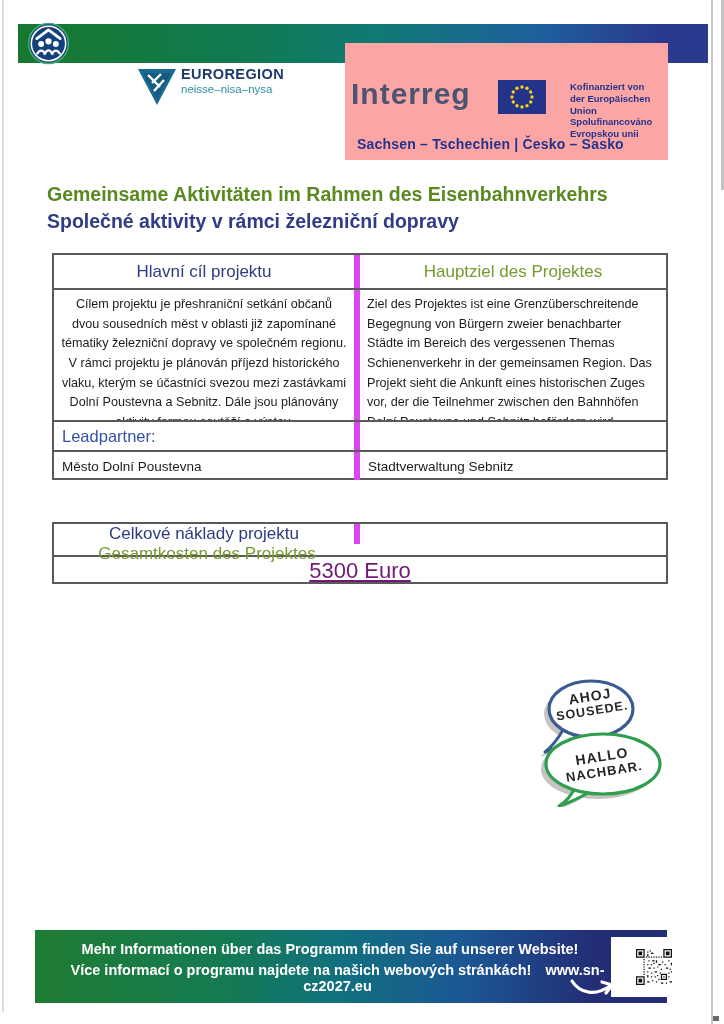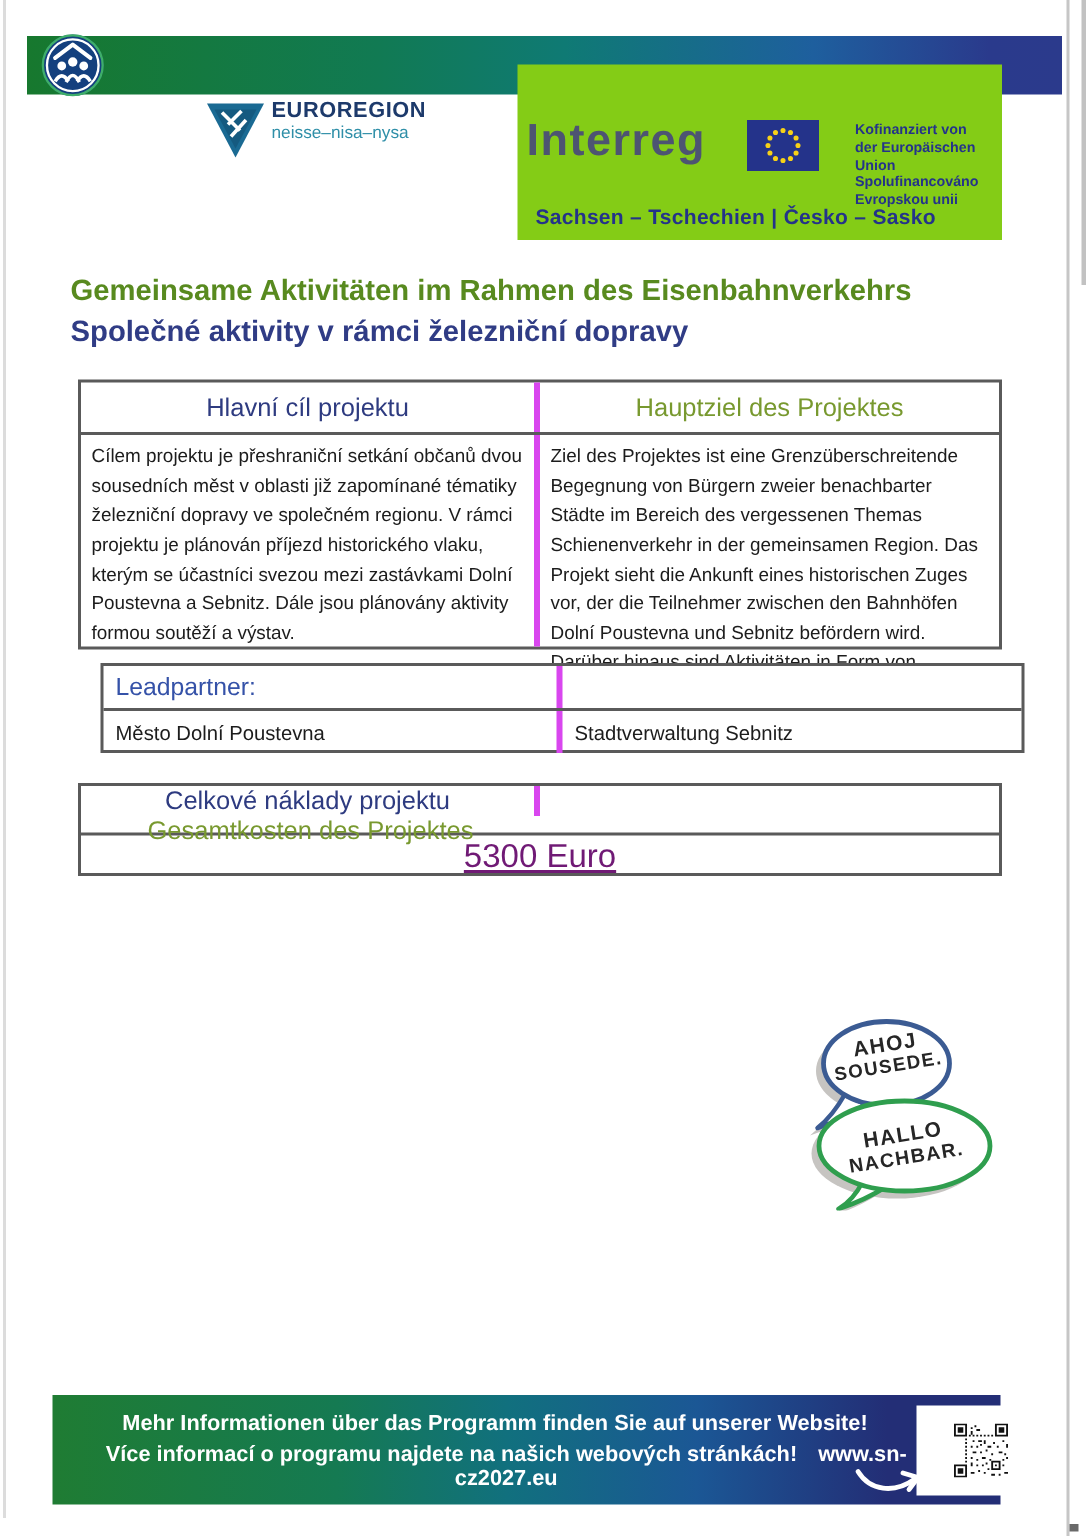--- a/index.html
+++ b/index.html
@@ -12,21 +12,21 @@
   .edge-left{left:2px;top:0;width:2px;height:1012px;background:#dcdcdc;}
   .edge-far-right{left:721px;top:0;width:3px;height:190px;background:#8f8f8f;opacity:.55;}
   .corner-dot{left:713px;top:1016px;width:6px;height:5px;background:#444;opacity:.8;}
 
   
   .topbar{left:18px;top:24px;width:690px;height:39px;
     background:linear-gradient(90deg,#17782e 0%,#117a53 34%,#0f7a74 52%,#1e5f9e 76%,#2a3a8c 93%,#2b3a8c 100%);}
   .crest{left:27px;top:22px;width:43px;height:43px;}
 
   
-  .interreg-box{left:345px;top:43px;width:323px;height:117px;background:#84cc16;}
+  .interreg-box{left:345px;top:43px;width:323px;height:117px;background:#fca5a5;}
   .interreg-word{left:6px;top:34px;font-size:30px;font-weight:bold;color:#4d5472;letter-spacing:1px;}
   .eu-flag{left:153px;top:37px;width:48px;height:34px;}
   .cofinance{left:225px;top:38px;font-size:9.5px;line-height:11.8px;font-weight:bold;color:#24338a;}
   .program-line{left:12px;top:93px;font-size:14px;font-weight:bold;color:#24338a;letter-spacing:.2px;}
 
   
   .er-tri{left:135px;top:64px;width:44px;height:44px;}
   .er-text{left:181px;top:66px;}
   .er-title{font-size:14.5px;font-weight:bold;color:#1d3a6b;letter-spacing:.4px;}
   .er-sub{font-size:11.5px;color:#2f8fa8;margin-top:1px;}
@@ -34,29 +34,29 @@
   
   .title-de{left:47px;top:183px;width:650px;font-size:19.5px;font-weight:bold;color:#588a1f;margin:0;}
   .title-cz{left:47px;top:210px;width:650px;font-size:19.5px;font-weight:bold;color:#303c85;margin:0;}
 
   
   .tbl{border:2px solid #5a5a5a;background:#fff;}
   .t-goal{left:52px;top:253px;width:612px;height:176px;}
   .row{display:flex;}
   .hrow{height:33px;}
   .cell{width:50%;box-sizing:border-box;display:flex;align-items:center;justify-content:center;}
-  .cell.l{border-right:4px solid #d946ef;}
+  .cell.l{border-right:6px solid #d946ef;text-align:center;}
   .hcz{color:#2e3b80;font-size:17px;}
   .hde{color:#78992f;font-size:17px;}
   .t-goal .hrow{border-bottom:2px solid #5a5a5a;}
   .t-goal .brow{height:141px;}
   .bodycell{align-items:flex-start;justify-content:flex-start;padding:5px 7px;
             font-size:12.6px;line-height:1.56;color:#1c1c1c;text-align:left;}
 
-  .t-partner{left:52px;top:442px;width:612px;height:56px;margin-left:15px;}
+  .t-partner{left:52px;top:420px;width:612px;height:56px;}
   .t-partner .hrow{height:28px;border-bottom:2px solid #5a5a5a;}
   .t-partner .brow{height:28px;}
   .leftcell{justify-content:flex-start;padding-left:8px;}
   .pcz{color:#3552a8;font-size:16.5px;}
   .pde{color:#78992f;font-size:16.5px;}
   .pval{font-size:13.5px;color:#1c1c1c;}
 
   .t-cost{left:52px;top:522px;width:612px;height:58px;}
   .t-cost .hrow{height:31px;border-bottom:2px solid #5a5a5a;flex-direction:column;}
   .t-cost .brow{height:27px;justify-content:center;align-items:center;}

